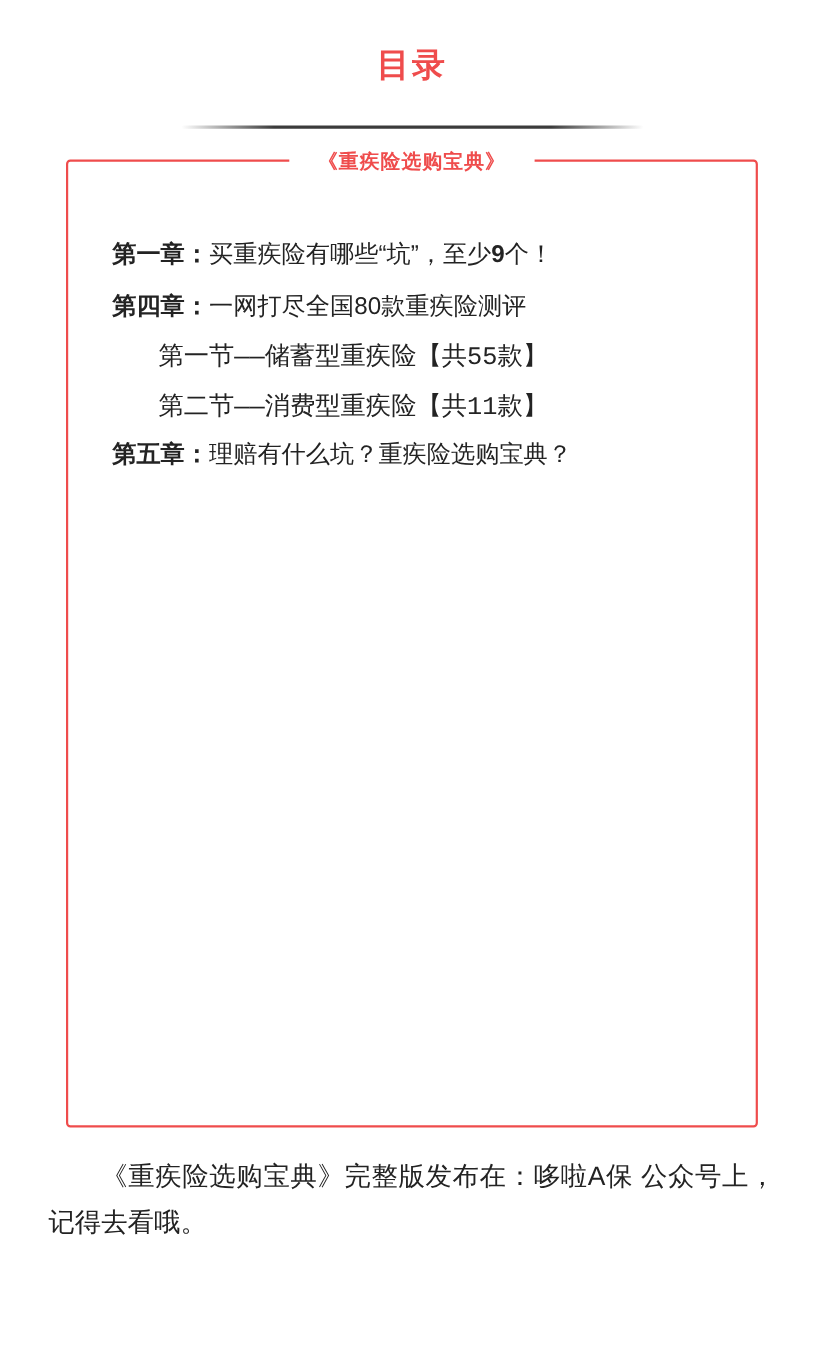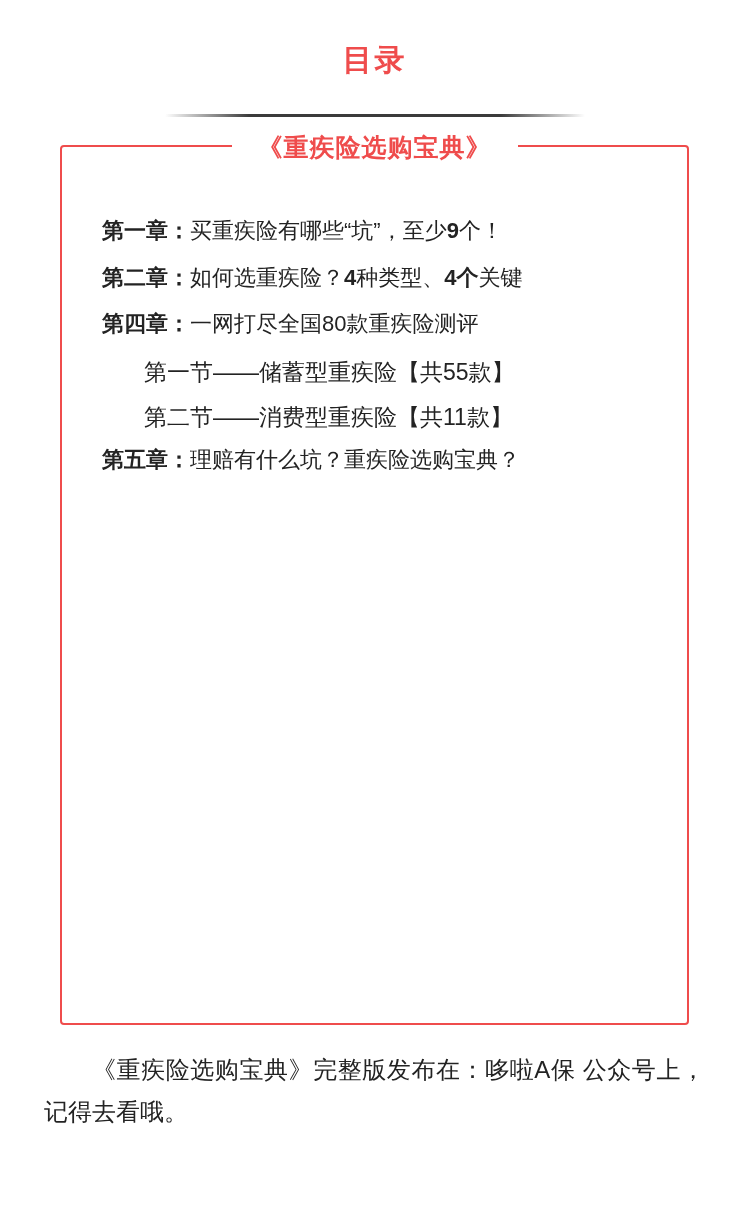--- a/index.html
+++ b/index.html
@@ -61,21 +61,21 @@
     left: 0;
     right: 0;
     text-align: center;
     pointer-events: none;
   }
   .card-heading {
     display: inline-block;
     background: #ffffff;
     padding: 0 26px;
     color: #ef4c4c;
-    font-size: 25px;
+    font-size: 18px;
     font-weight: bold;
     letter-spacing: 1px;
     line-height: 44px;
   }
 
   .toc {
     margin-top: 16px;
   }
 
   .toc-item {
@@ -91,20 +91,21 @@
   .toc-item .em {
     font-weight: bold;
   }
 
   .toc-sub {
     font-size: 23px;
     line-height: 1.85;
     color: #232323;
     margin-left: 42px;
     margin-bottom: 2px;
+    font-family: Liberation Mono, monospace;
   }
 
   
   .footnote {
     margin: 24px 44px 0 44px;
     font-size: 24px;
     line-height: 1.75;
     color: #232323;
     text-indent: 48px;
     text-align: justify;
@@ -124,23 +125,20 @@
     <div class="card-heading-wrap">
       <span class="card-heading">《重疾险选购宝典》</span>
     </div>
 
     <div class="toc">
 
       <div class="toc-item">
         <span class="lead">第一章：</span><span>买重疾险有哪些“坑”，至少</span><span class="em">9</span><span>个！</span>
       </div>
 
-      <div class="toc-item">
-        <span class="lead">第二章：</span><span>如何选重疾险？</span><span class="em">4</span><span>种类型、</span><span class="em">4个</span><span>关键</span>
-      </div>
 
 
       <div class="toc-item">
         <span class="lead">第四章：</span><span>一网打尽全国80款重疾险测评</span>
       </div>
 
       <div class="toc-sub">第一节——储蓄型重疾险【共55款】</div>
       <div class="toc-sub">第二节——消费型重疾险【共11款】</div>
 
       <div class="toc-item">

